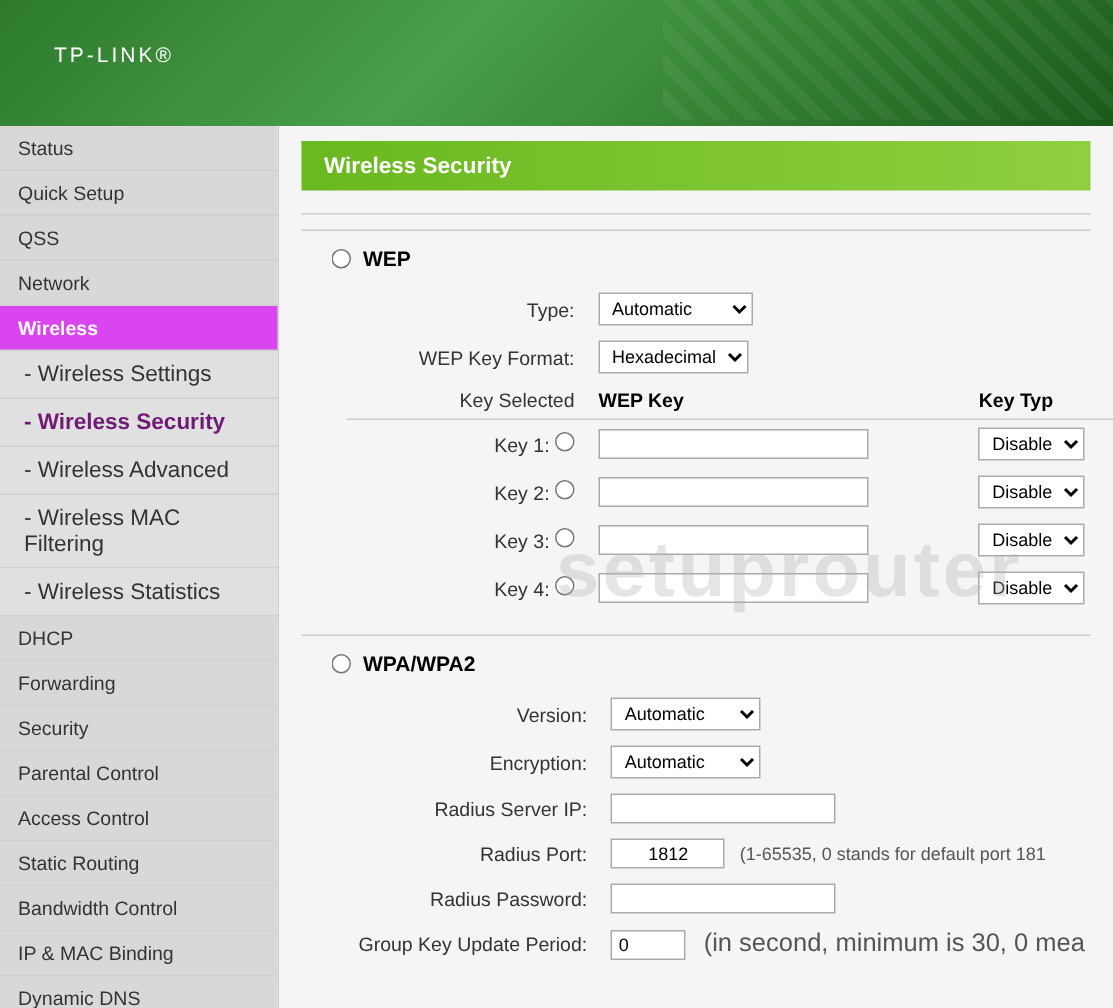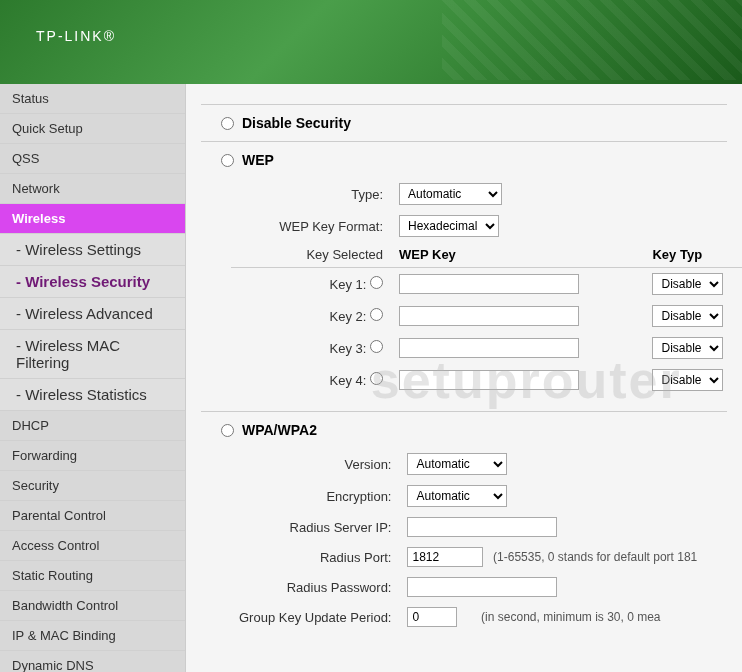--- a/index.html
+++ b/index.html
@@ -199,27 +199,24 @@
       <div class="sidebar-item">Static Routing</div>
       <div class="sidebar-item">Bandwidth Control</div>
       <div class="sidebar-item">IP &amp; MAC Binding</div>
       <div class="sidebar-item">Dynamic DNS</div>
       <div class="sidebar-item">System Tools</div>
     </nav>
 
   <div class="main">
     <div class="watermark">setuprouter</div>
     <div class="main-inner">
+      <div class="page-title">Wireless Security</div>
 
       <hr class="divider">
 
-      <div class="radio-option">
-        <input type="radio" name="security-mode" style="">
-        <label style="font-weight:bold;font-size:14px;">Disable Security</label>
-      </div>
 
       <hr class="divider">
 
       <div class="radio-option">
         <input type="radio" name="security-mode" style="">
         <label class="section-title">WEP</label>
       </div>
 
       <table class="form-table">
         <tbody>
@@ -345,35 +342,35 @@
         </tr>
         <tr>
           <td>Radius Server IP:</td>
           <td>
             <input type="text" style="width: 150px;">
           </td>
         </tr>
         <tr>
           <td>Radius Port:</td>
           <td>
-            <input type="text" style="width: 76px;" value="1812">
+            <input type="text" style="width: 76px; text-align: center;" value="1812">
             <span style="margin-left:6px;color:#555;font-size:12px;">(1-65535, 0 stands for default port 181</span>
           </td>
         </tr>
         <tr>
           <td>Radius Password:</td>
           <td>
             <input type="text" style="width: 150px;">
           </td>
         </tr>
         <tr>
           <td>Group Key Update Period:</td>
           <td>
             <input type="text" style="width: 50px;" value="0">
-            <span style="margin-left:20px;color:#555;font-size:12px;">(in second, minimum is 30, 0 mea</span>
+            <span style="margin-left:8px;color:#555;font-size:17px;">(in second, minimum is 30, 0 mea</span>
           </td>
         </tr>
       </tbody>
         </table>
 
     </div>
   </div>
 
 </div>
 

